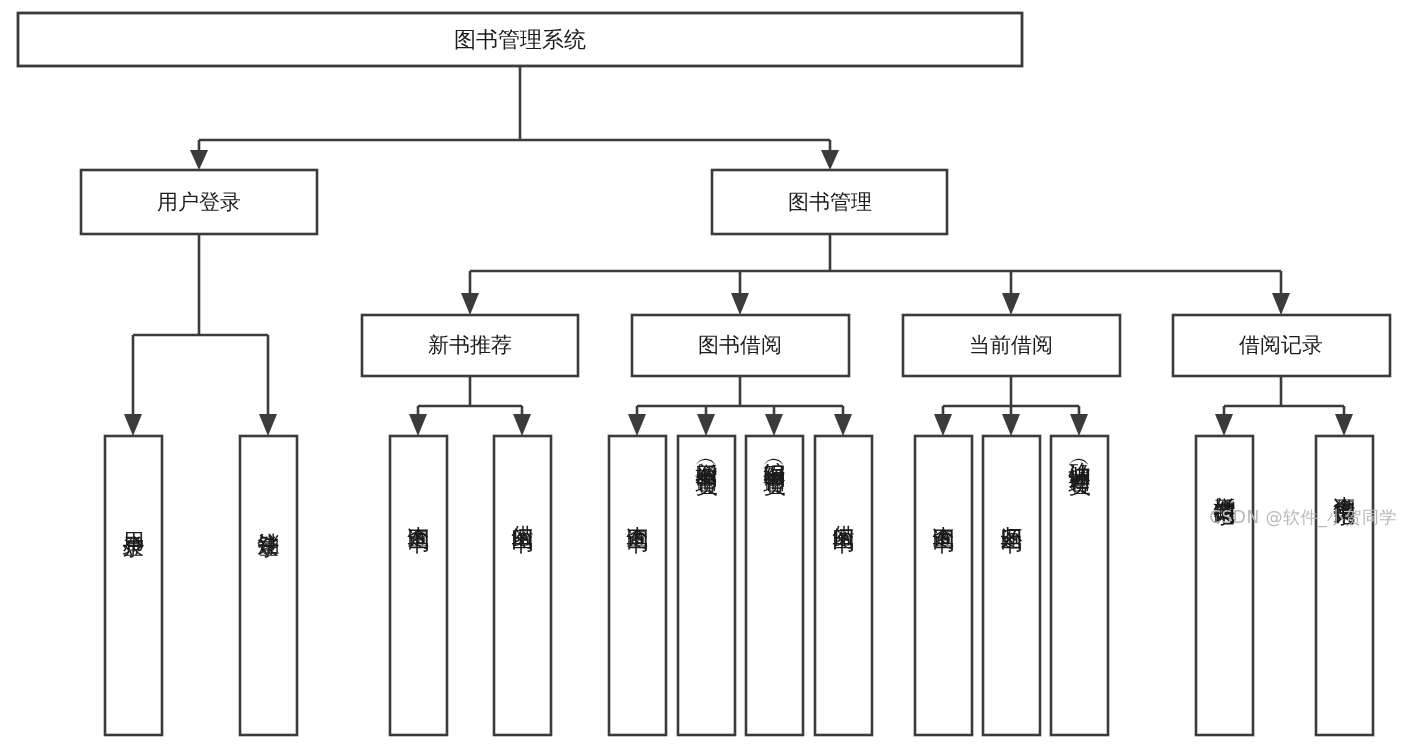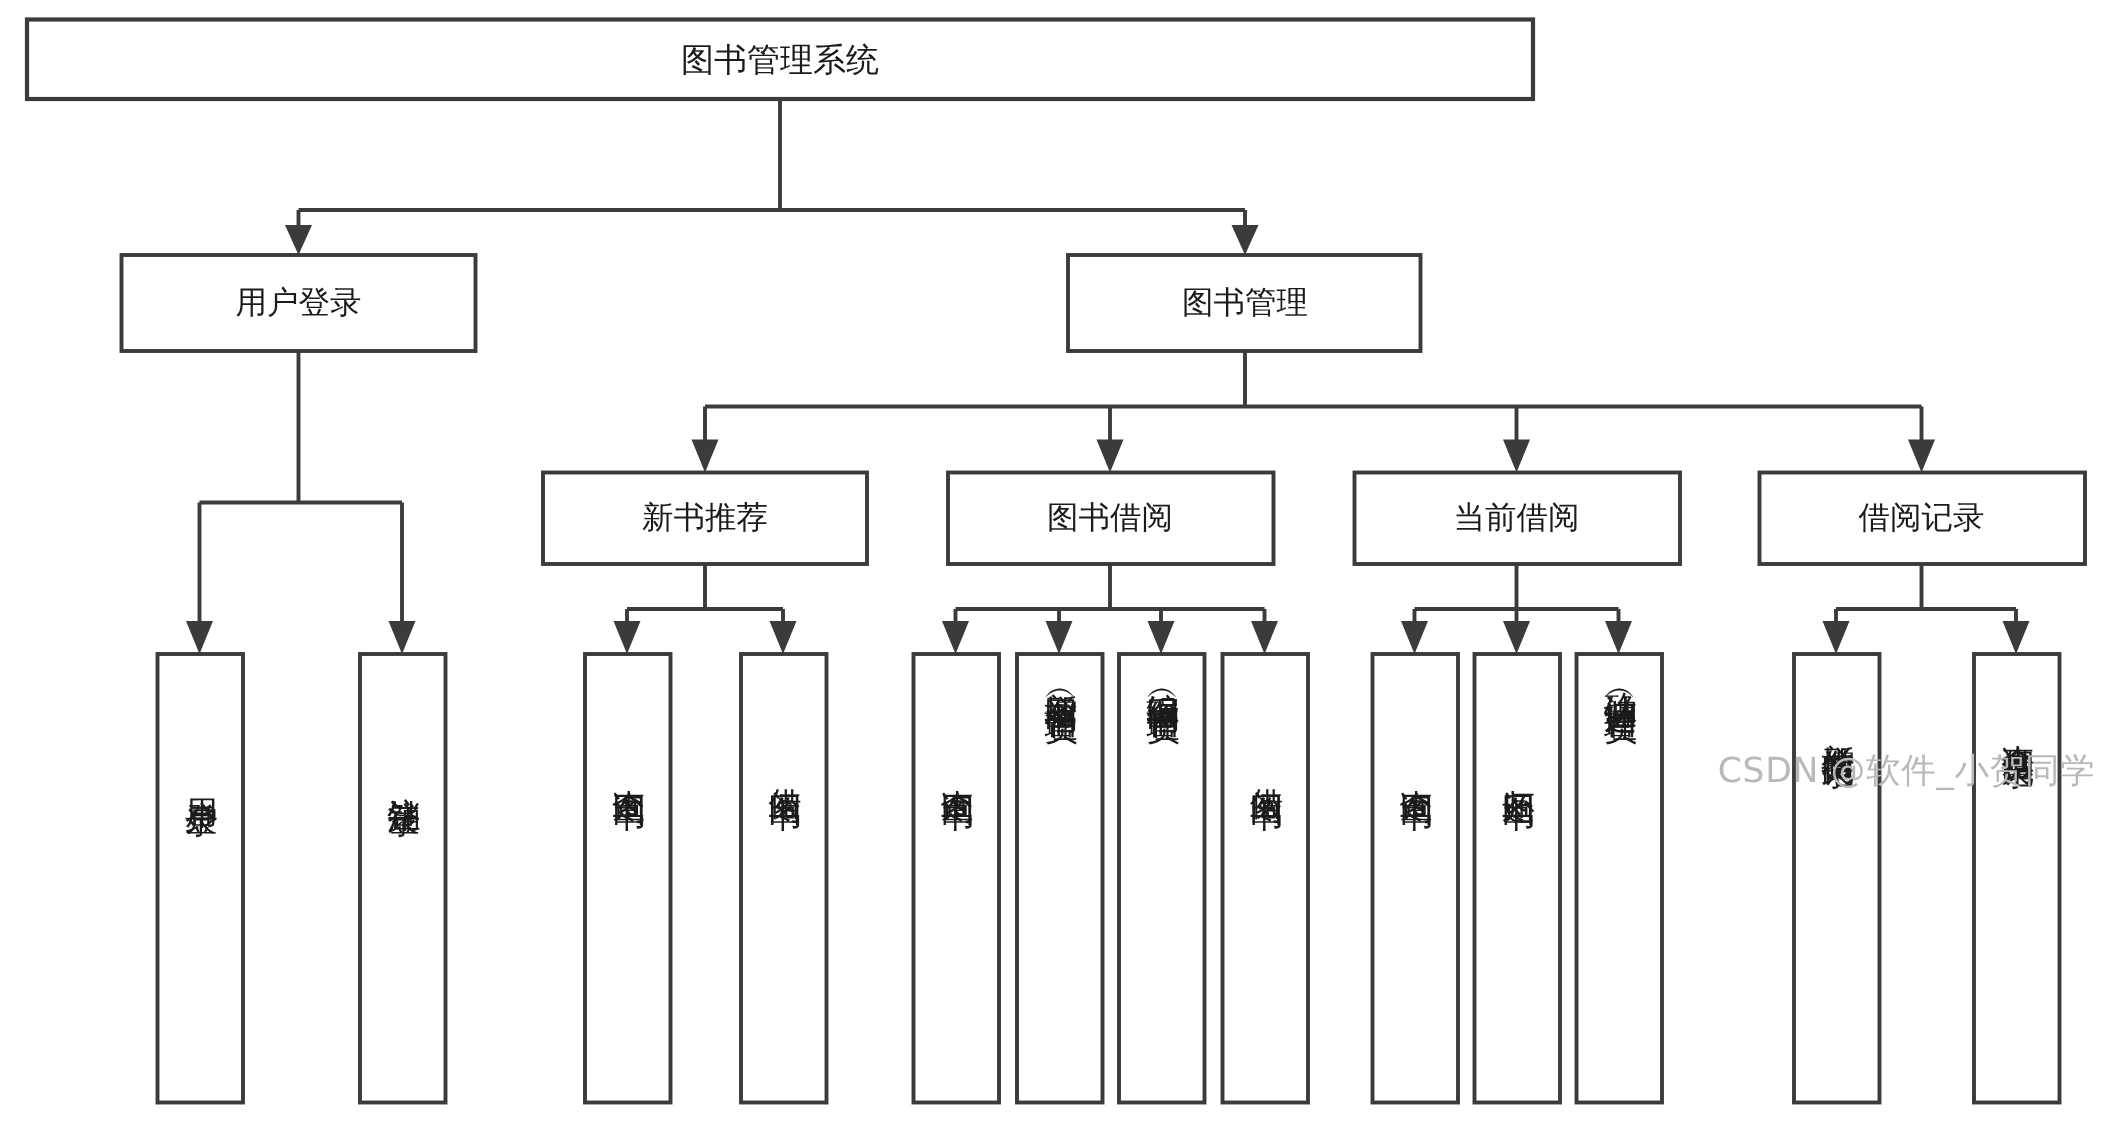--- a/index.html
+++ b/index.html
@@ -70,21 +70,21 @@
     line-height: 1.08;
     letter-spacing: 2px;
     color: #1b1b1b;
     white-space: nowrap;
   }
   .watermark {
     position: absolute;
     right: 8px;
     bottom: 4px;
     font-family: "DejaVu Sans", "Liberation Sans", sans-serif;
-    font-size: 23px;
+    font-size: 17px;
     color: #b9b9b9;
     letter-spacing: 0.5px;
     user-select: none;
   }
 </style>
 </head>
 <body>
 
 <div id="diagram-root">
 

